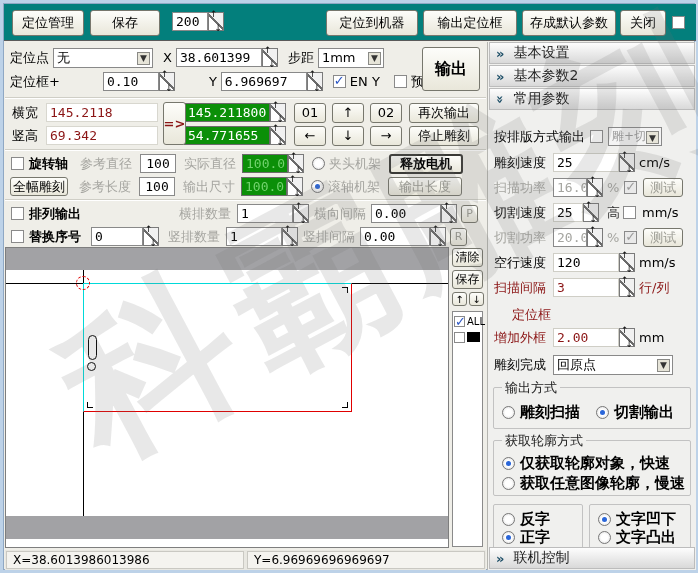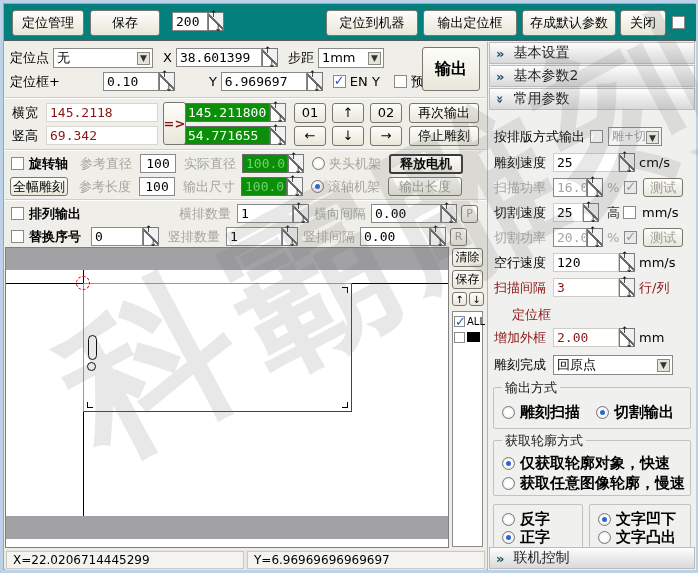--- a/index.html
+++ b/index.html
@@ -254,21 +254,21 @@
         <span style="font-size:10px;">ALL</span>
       </div>
       <div style="display:flex;align-items:center;gap:2px;height:14px;margin-top:2px;">
         <span class="chk" style="width:11px;height:11px;"></span>
         <span style="width:13px;height:10px;background:#000;display:inline-block;"></span>
       </div>
     </div>
   </div>
 
   <div class="statusbar">
-    <div class="statuscell">X=22.0206714445299</div>
+    <div class="statuscell">X=38.6013986013986</div>
     <div class="statuscell">Y=6.96969696969697</div>
   </div>
 
   <div class="rpanel">
     <div class="phead" style="top:0;">
       <span class="chev">»</span>
       <span>基本设置</span>
     </div>
     <div class="phead" style="top:23px;">
       <span class="chev">»</span>

